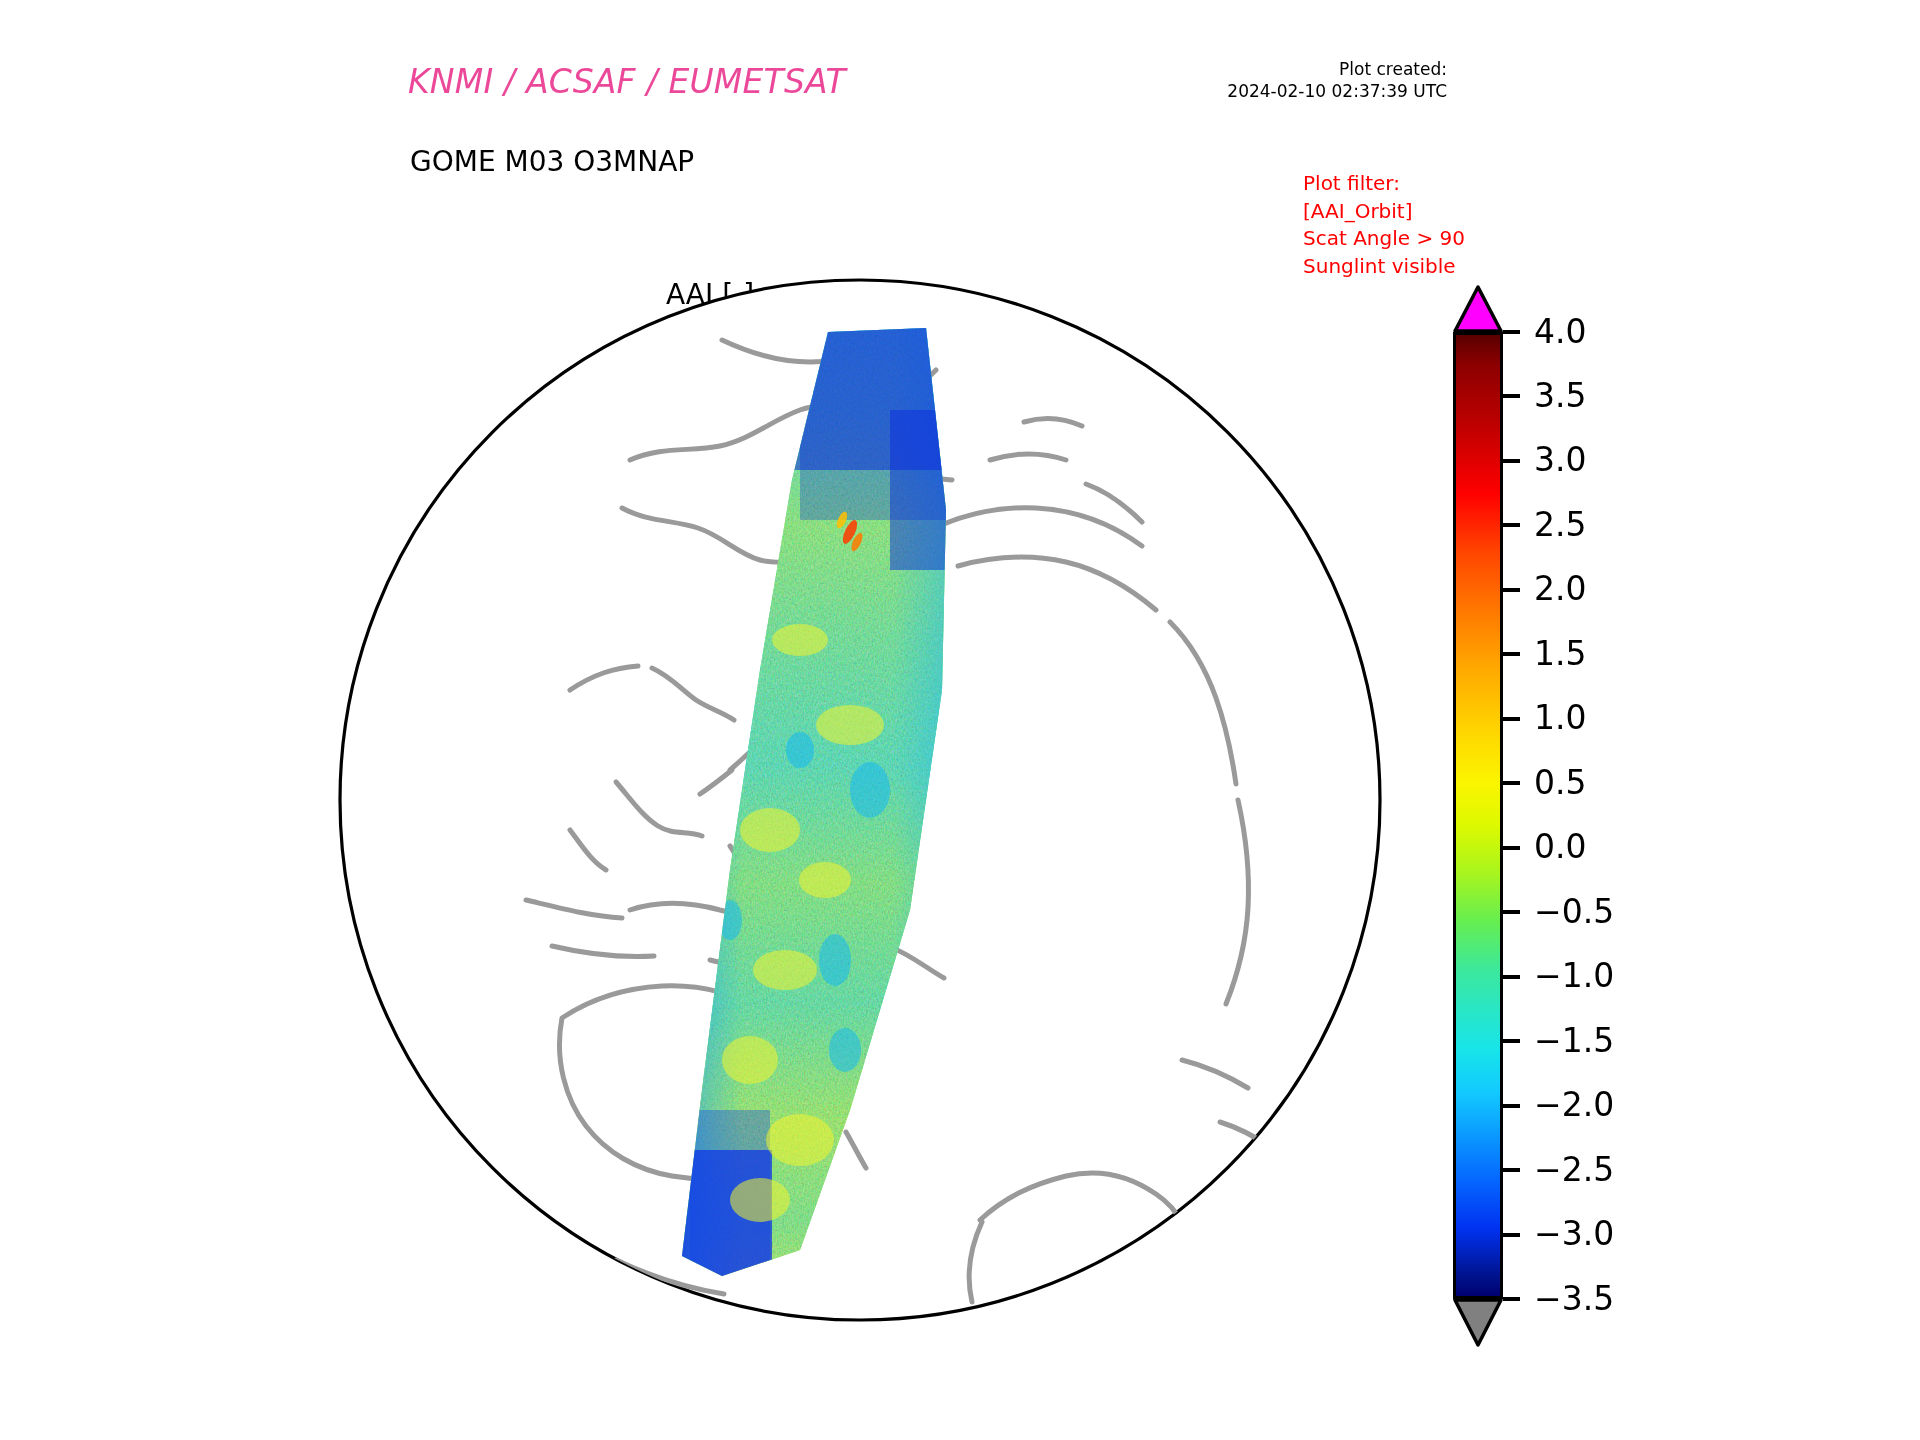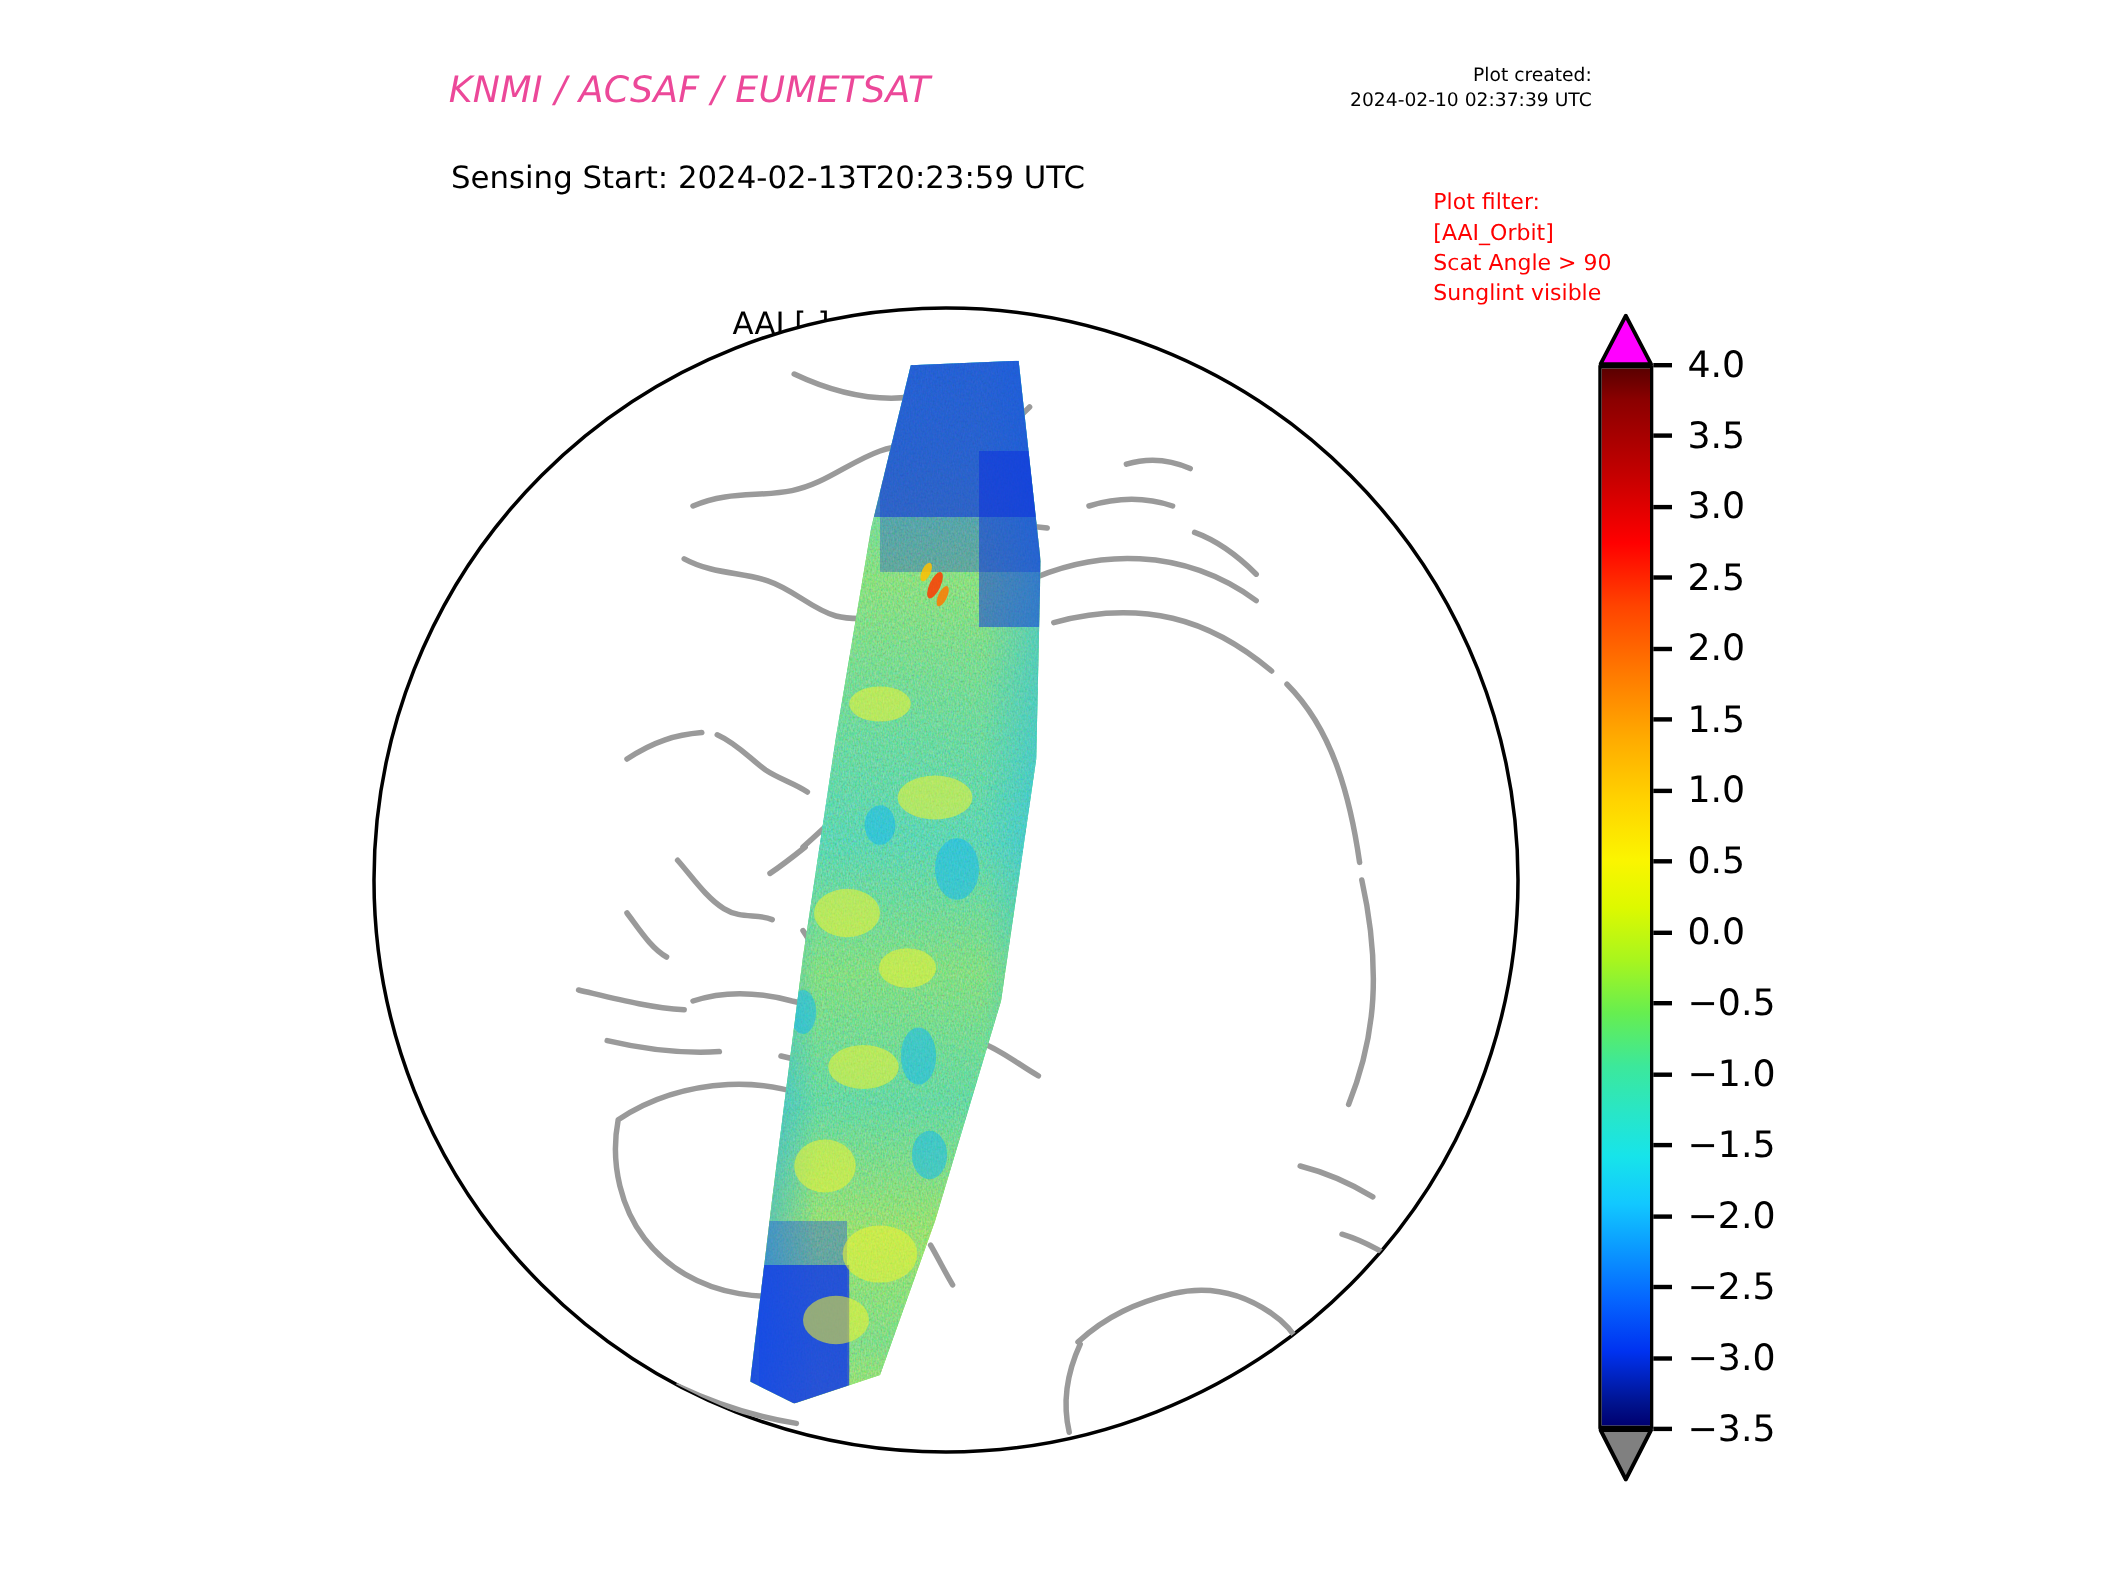--- a/index.html
+++ b/index.html
@@ -173,21 +173,21 @@
 <body>
 
 <div id="org-title">KNMI / ACSAF / EUMETSAT</div>
 
 <div id="plot-created-block">
   <div>Plot created:</div>
   <div>2024-02-10 02:37:39 UTC</div>
 </div>
 
 <div id="product-block">
-  <div>Sensing Start: 2024-02-13T20:23:59 UTC</div>
+  <div>GOME M03 O3MNAP</div>
 </div>
 
 <div id="variable-title">AAI [-]</div>
 
 <div id="filter-block">
   <div>Plot filter:</div>
   <div>[AAI_Orbit]</div>
   <div>Scat Angle &gt; 90</div>
   <div>Sunglint visible</div>
 </div>

